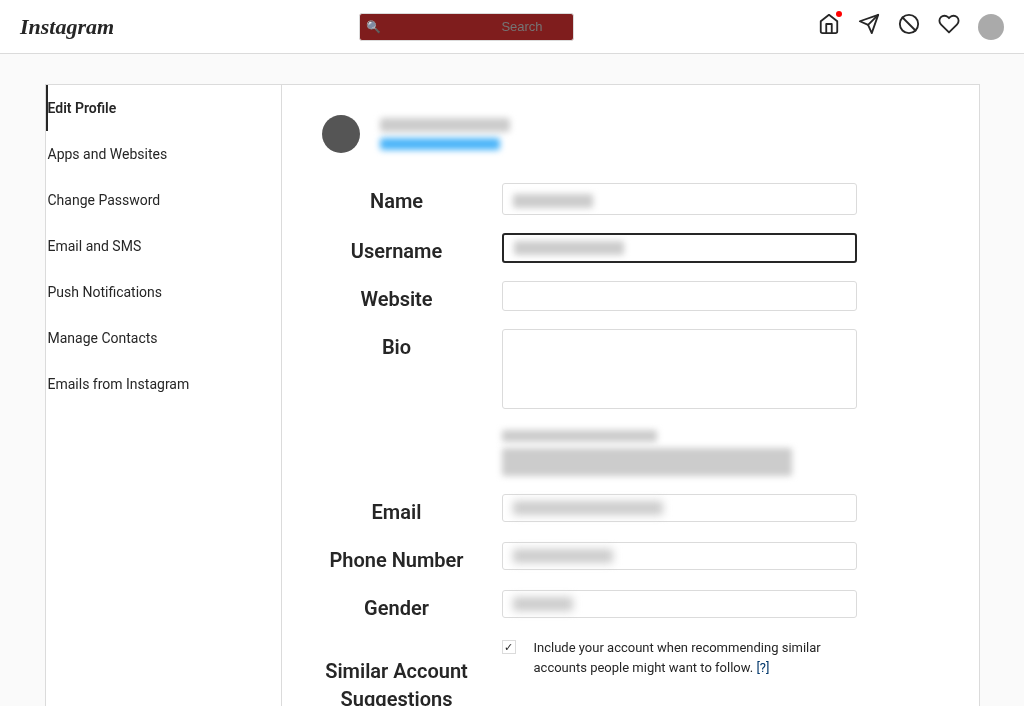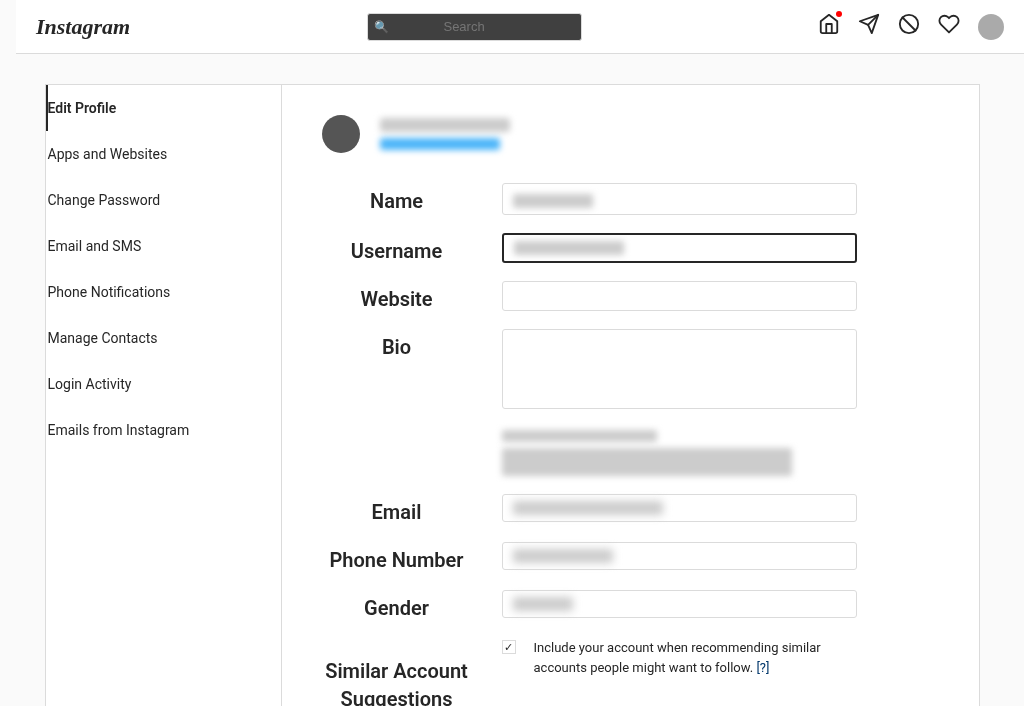--- a/index.html
+++ b/index.html
@@ -8,40 +8,40 @@
     
     .navbar {
       background: #fff;
       border-bottom: 1px solid #dbdbdb;
       height: 54px;
       display: flex;
       align-items: center;
       justify-content: space-between;
       padding: 0 20px;
       position: fixed;
-      top: 0; left: 16px; right: 0;
+      top: 0; left: 0; right: 0;
       z-index: 100;
     }
     .navbar-logo {
       font-family: Georgia, "Times New Roman", serif;
       font-size: 22px;
       font-style: italic;
       font-weight: bold;
       color: #262626;
     }
     .navbar-search {
       width: 215px;
       height: 28px;
       border: 1px solid #dbdbdb;
       border-radius: 3px;
-      background: #404040;
+      background: #7f1d1d;
       padding: 0 30px 0 10px;
       font-size: 13px;
       color: #999;
-      text-align: center;
+      text-align: right;
       outline: none;
     }
     .navbar-search-wrap {
       position: relative;
       display: flex;
       align-items: center;
     }
     .search-icon-nav {
       position: absolute;
       left: 8px;
@@ -356,23 +356,22 @@
 </nav>
 
 <div class="page-wrap">
   <div class="content-wrap">
 
     <aside class="sidebar">
       <div class="sidebar-item active">Edit Profile</div>
       <div class="sidebar-item">Apps and Websites</div>
       <div class="sidebar-item">Change Password</div>
       <div class="sidebar-item">Email and SMS</div>
-      <div class="sidebar-item">Phone Notifications</div>
+      <div class="sidebar-item">Push Notifications</div>
       <div class="sidebar-item">Manage Contacts</div>
-      <div class="sidebar-item">Login Activity</div>
       <div class="sidebar-item">Emails from Instagram</div>
     </aside>
 
     <main class="main-content">
 
       <div class="profile-header">
         <div class="profile-avatar-wrap"></div>
         <div class="profile-info-text">
           <div class="profile-username-blurred"></div>
           <div class="profile-change-photo"></div>

